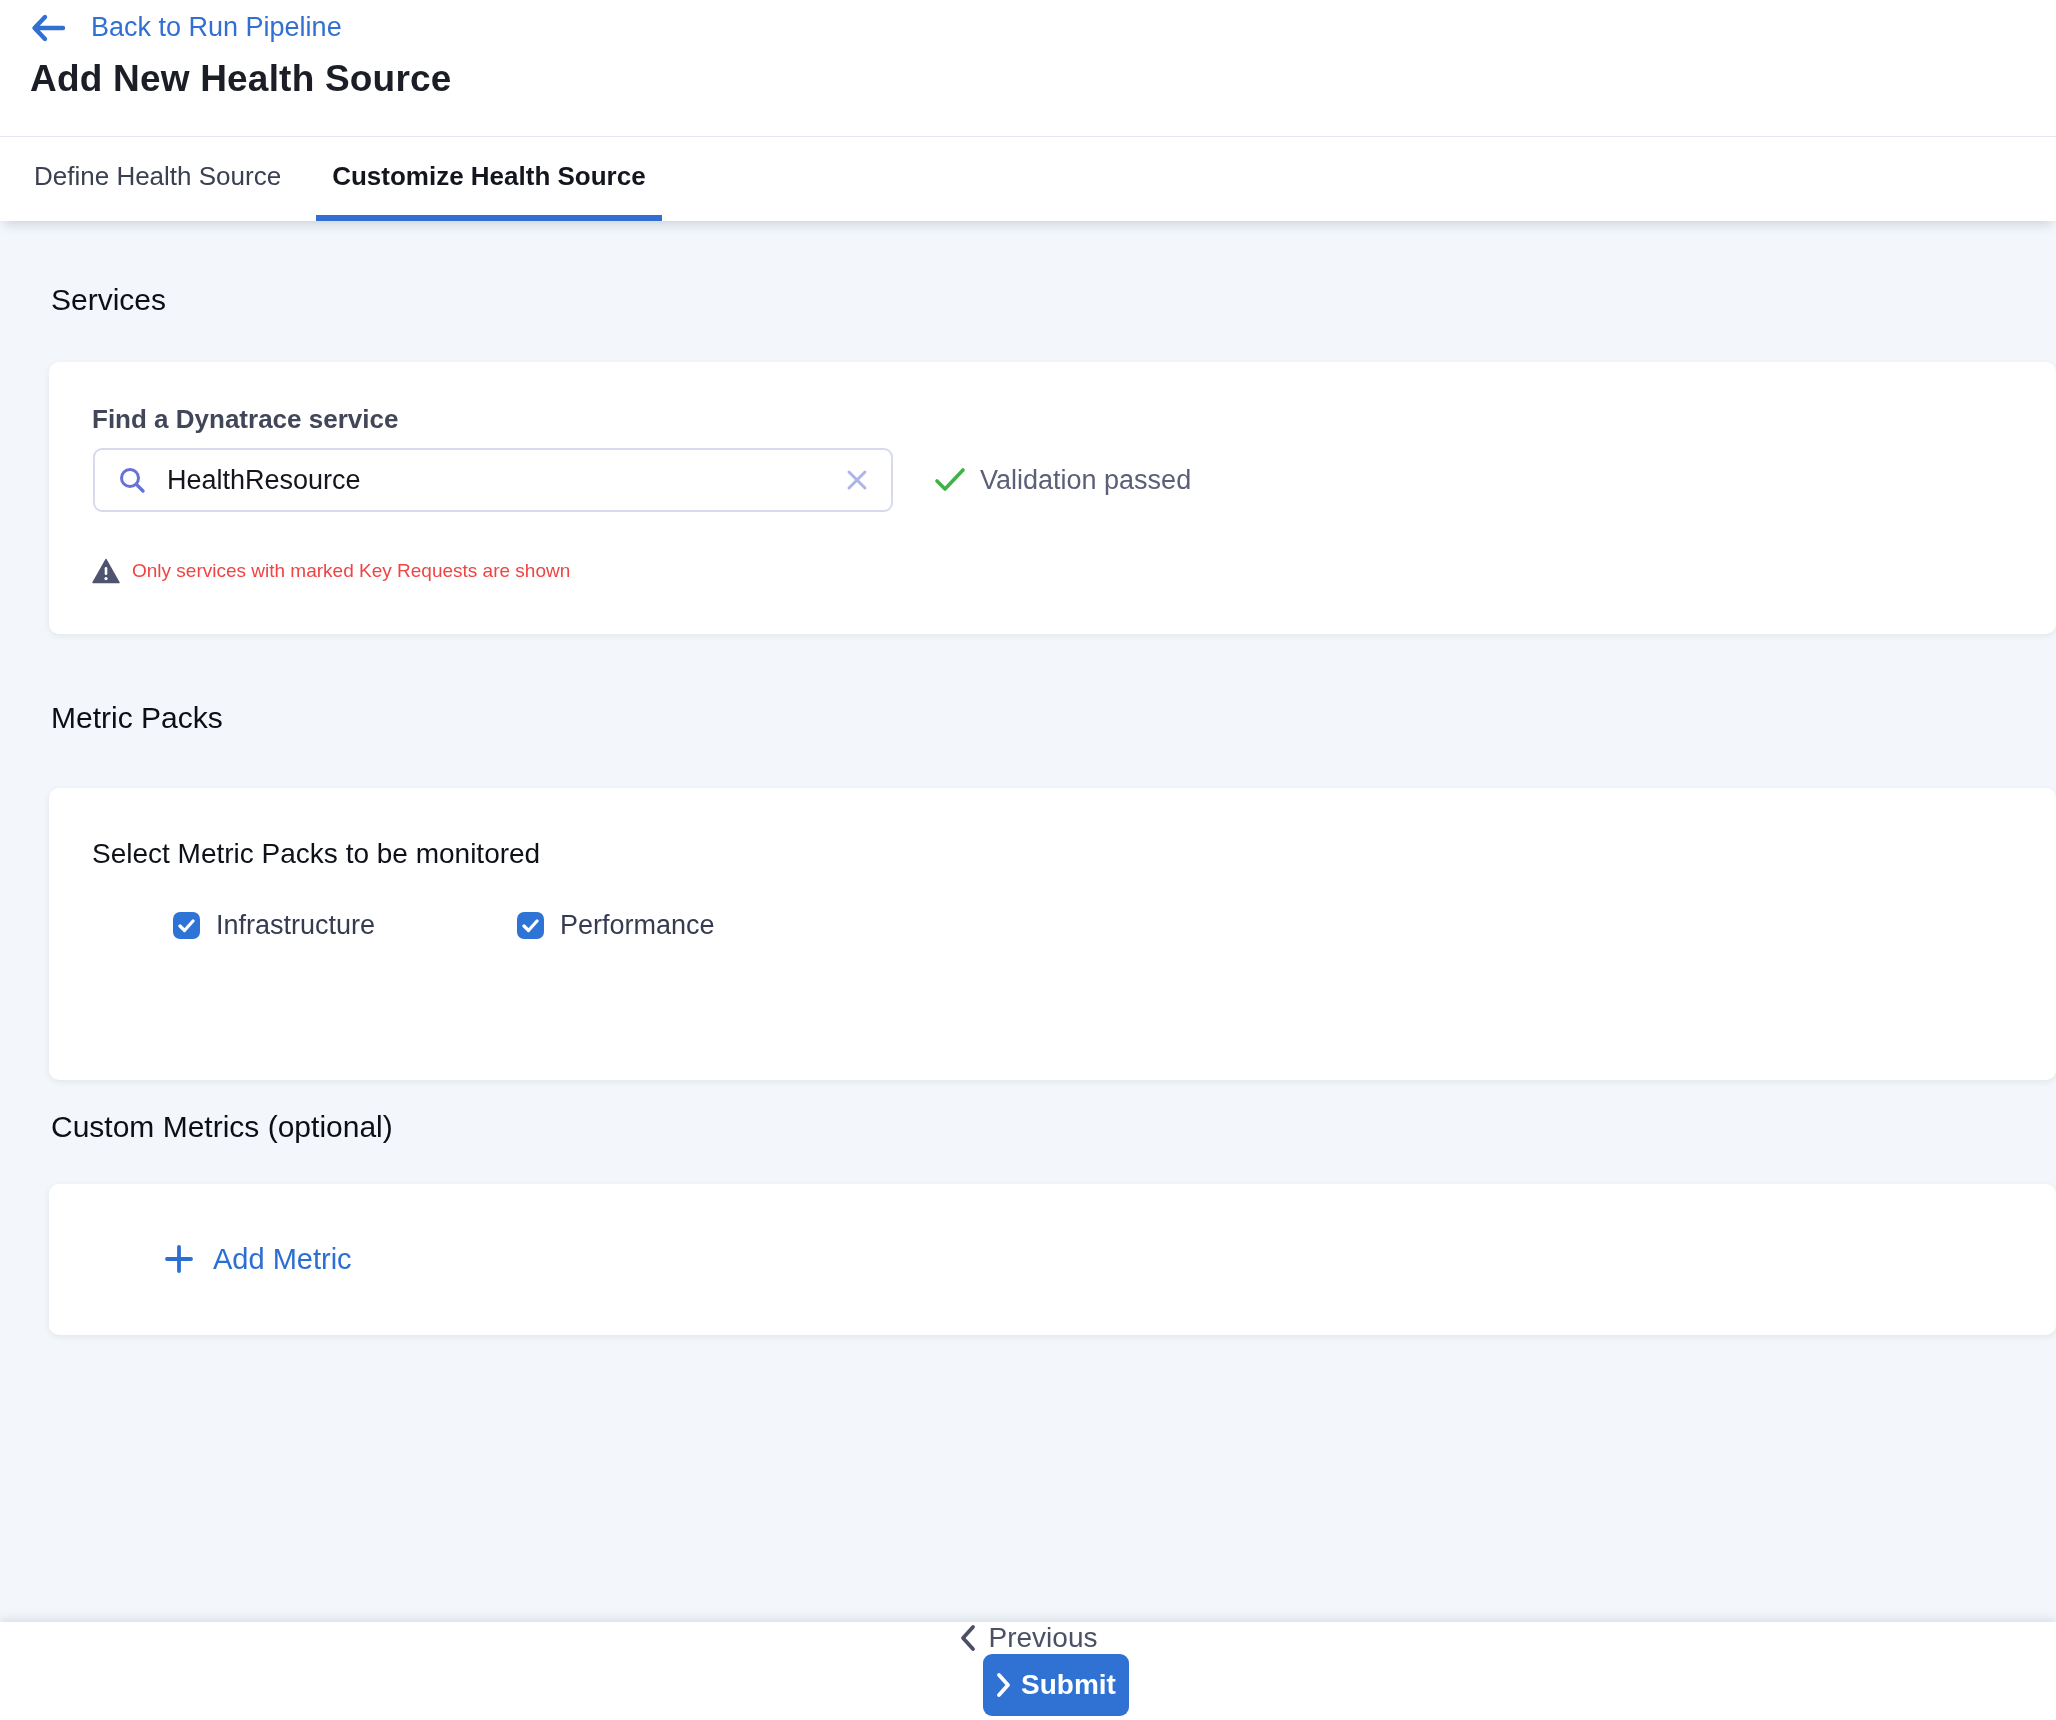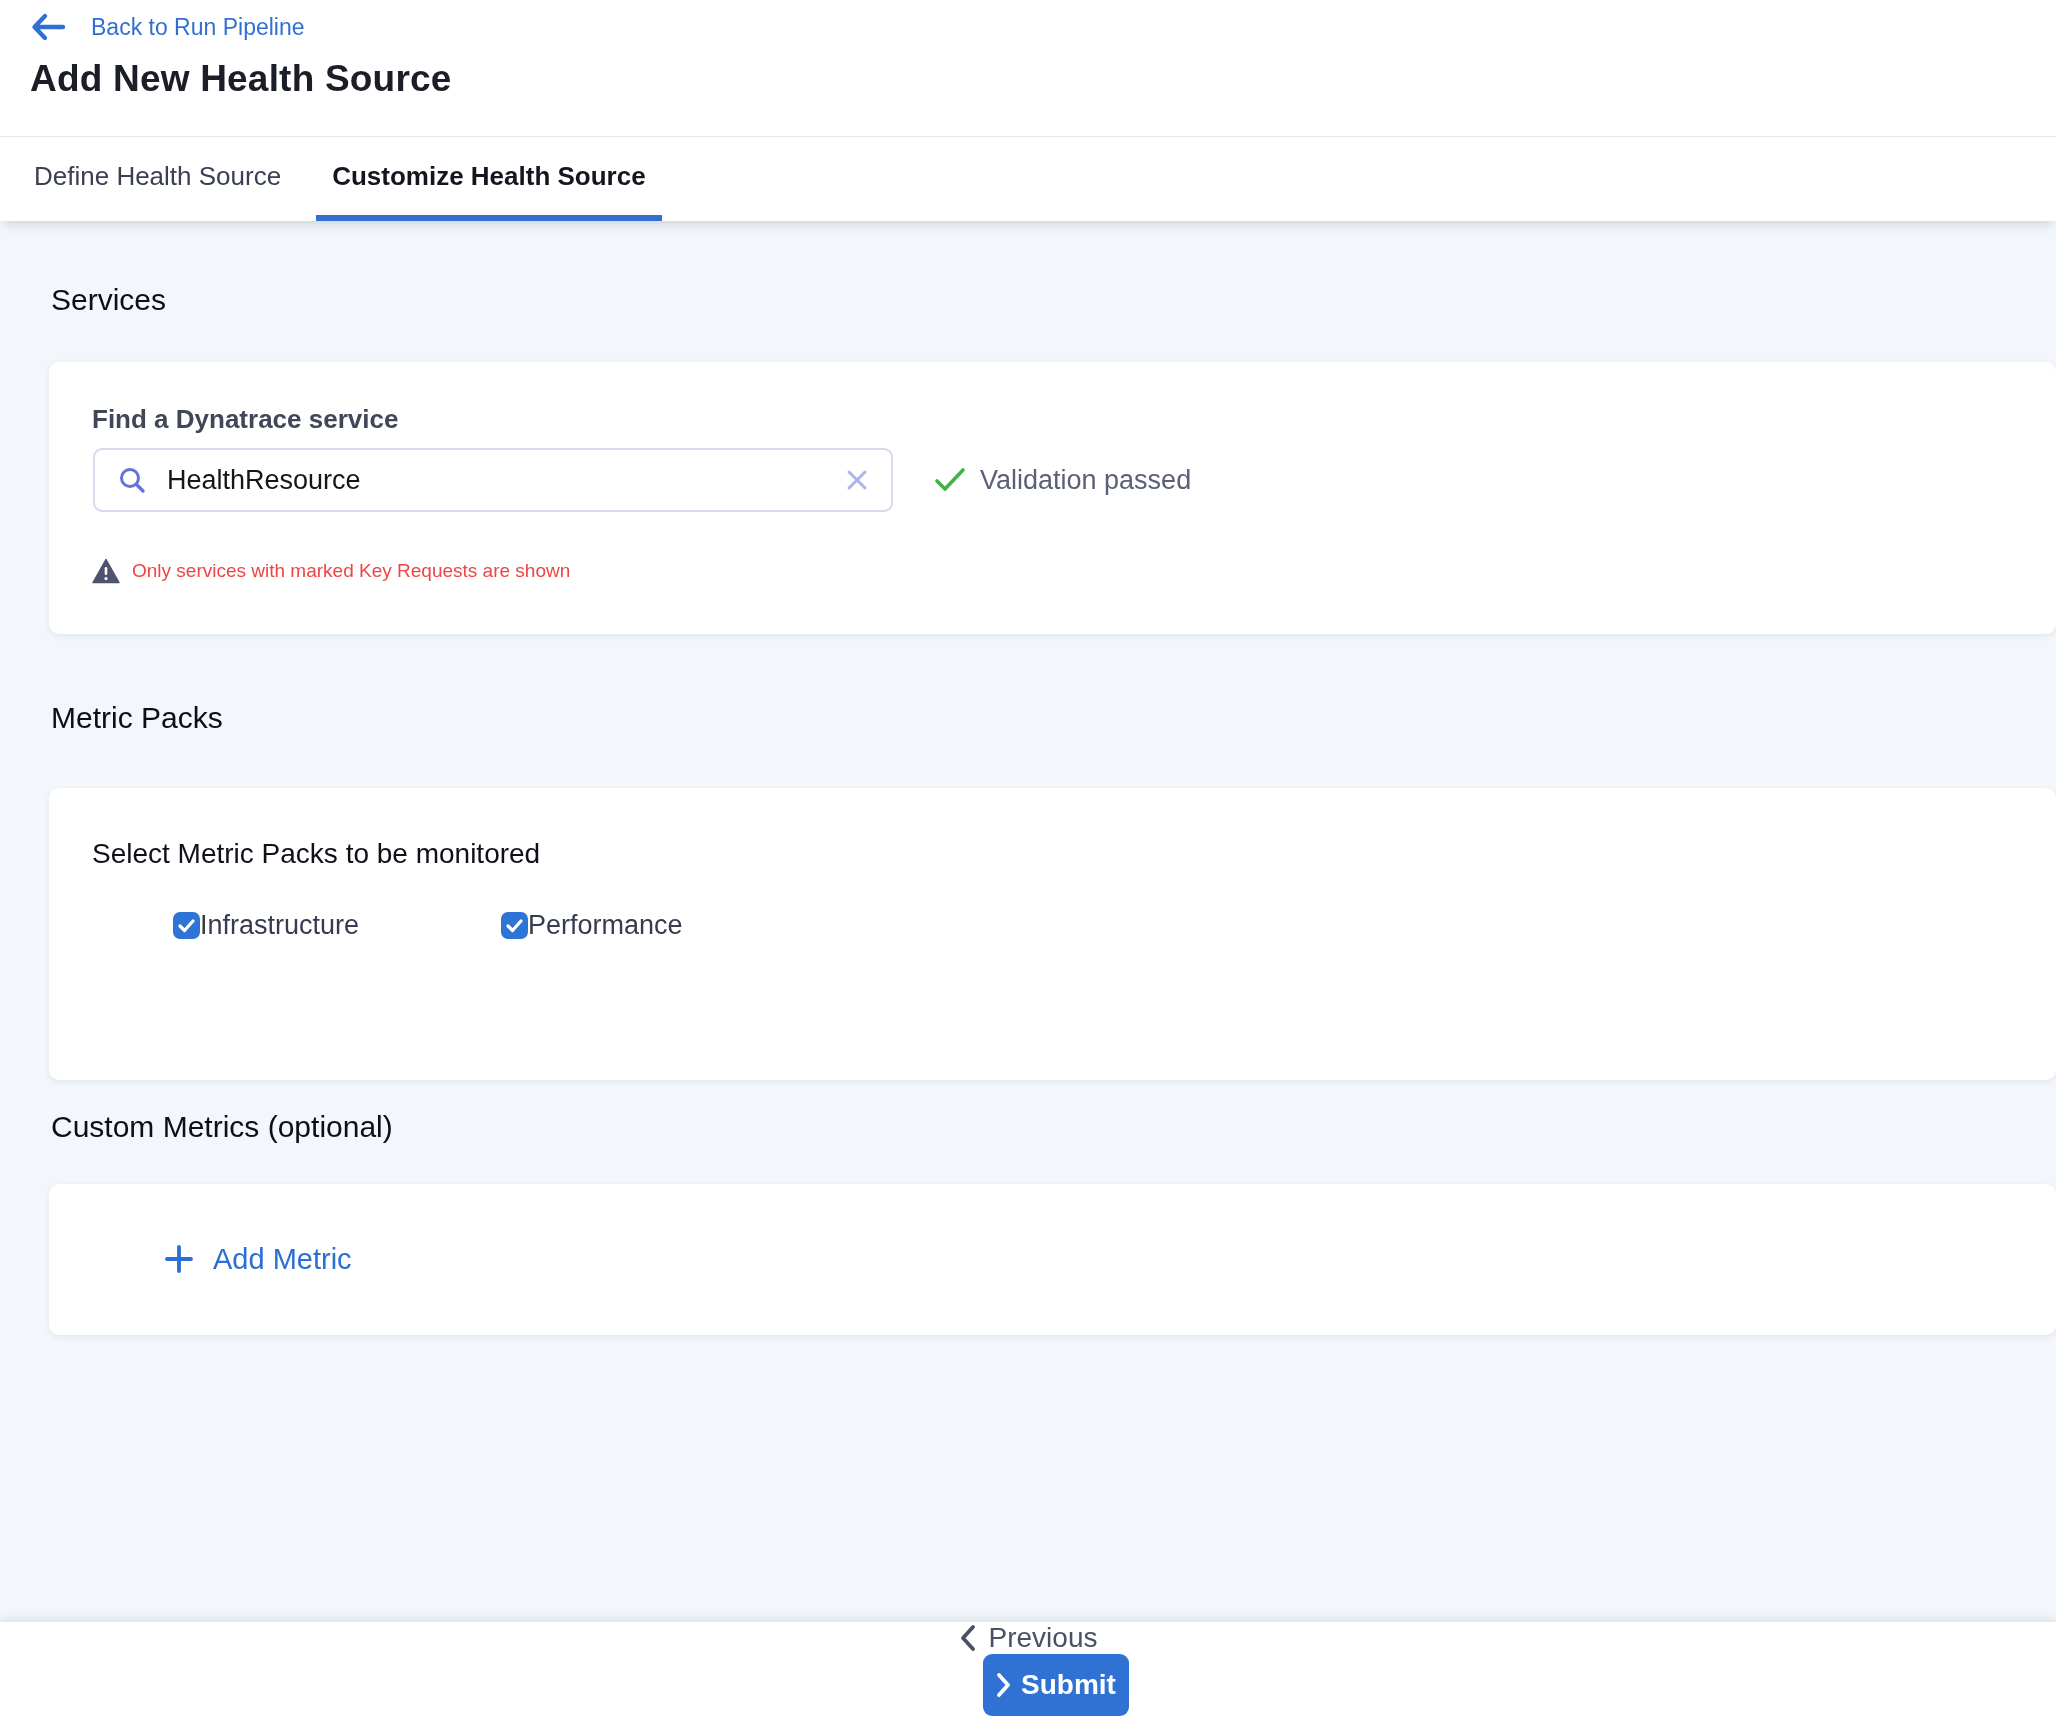--- a/index.html
+++ b/index.html
@@ -3,21 +3,21 @@
 <meta charset="utf-8">
 <style>
   * { margin:0; padding:0; box-sizing:border-box; }
   html,body { width:2056px; height:1720px; }
   body { font-family:"Liberation Sans", sans-serif; background:#ffffff; }
   .app { position:relative; width:2056px; height:1720px; overflow:hidden; background:#ffffff; }
 
   
   .header { position:absolute; top:0; left:0; width:100%; height:137px; background:#ffffff; border-bottom:1px solid #e5e8f0; z-index:3; }
   .back-row { position:absolute; top:12px; left:30px; display:flex; align-items:center; gap:24px; cursor:pointer; }
-  .back-row .link-text { font-size:23px; font-weight:500; color:#3170d2; }
+  .back-row .link-text { font-size:27px; font-weight:500; color:#3170d2; }
   .page-title { position:absolute; top:58px; left:30px; font-size:37px; font-weight:700; color:#1b1e27; letter-spacing:0.2px; }
 
   
   .tabbar { position:absolute; top:137px; left:0; width:100%; height:84px; background:#ffffff; display:flex; align-items:stretch; padding-left:34px; box-shadow:0 7px 11px -4px rgba(44,56,88,0.20); z-index:2; }
   .tab { display:flex; align-items:center; font-size:26px; border-bottom:6px solid transparent; color:#3a4052; font-weight:500; cursor:pointer; }
   .tab.first { margin-right:35px; }
   .tab.active { color:#14161f; font-weight:700; padding:0 16px; border-bottom-color:#3170d2; }
 
   
   .content { position:absolute; top:221px; left:0; width:100%; height:1401px; background:#f3f7fb; z-index:1; }
@@ -35,21 +35,21 @@
   .validation { position:absolute; left:885px; top:86px; height:64px; display:flex; align-items:center; gap:14px; }
   .validation span { font-size:27px; color:#5b6078; }
   .warning { position:absolute; left:43px; top:196px; display:flex; align-items:center; gap:12px; }
   .warning span { font-size:19px; color:#ef4444; }
 
   
   .h-metric-packs { top:480px; }
   .card-metric-packs { top:567px; height:292px; }
   .select-label { position:absolute; left:43px; top:50px; font-size:28px; font-weight:500; color:#0e1118; }
   .cb-row { position:absolute; left:124px; top:122px; display:flex; align-items:center; }
-  .cb-item { display:flex; align-items:center; cursor:pointer; }
+  .cb-item { display:flex; align-items:center; gap:16px; cursor:pointer; }
   .cb-item.first { margin-right:142px; }
   .cb-box { width:27px; height:27px; border-radius:7px; background:#2d74d6; display:flex; align-items:center; justify-content:center; }
   .cb-item span.lbl { font-size:27px; color:#363b51; }
 
   
   .h-custom-metrics { top:889px; }
   .card-custom-metrics { top:963px; height:151px; }
   .add-metric { position:absolute; left:114px; top:50px; height:50px; display:flex; align-items:center; gap:18px; cursor:pointer; }
   .add-metric span { font-size:29px; font-weight:500; color:#2b6fd2; }
 

